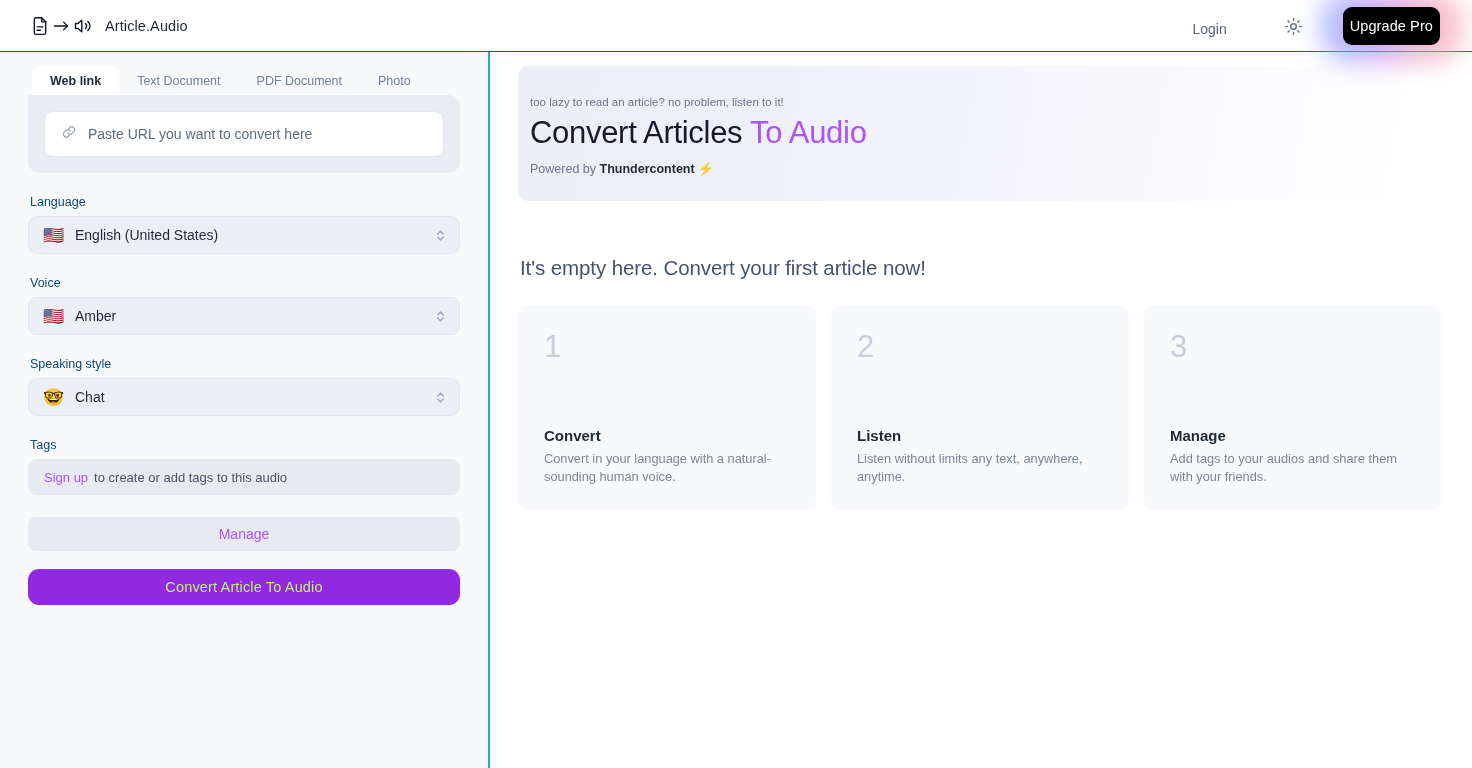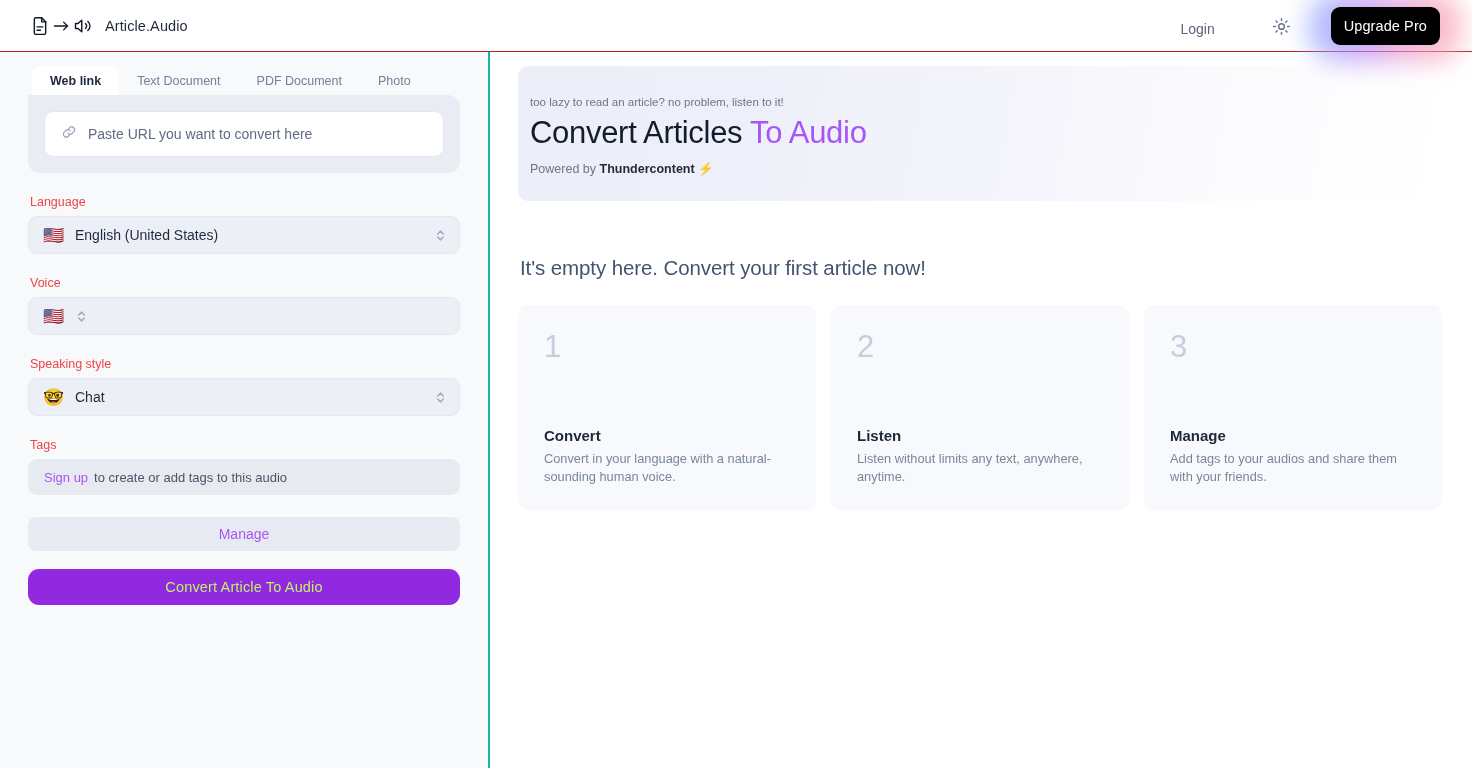--- a/index.html
+++ b/index.html
@@ -78,21 +78,21 @@
     z-index: 0;
     pointer-events: none;
   }
   .upgrade-btn {
     position: relative;
     z-index: 1;
     background: #000000;
     color: #ffffff;
     border: none;
     border-radius: 9px;
-    padding: 0 13px;
+    padding: 0 7px;
     height: 38px;
     font-size: 14.5px;
     font-family: inherit;
     cursor: pointer;
     letter-spacing: .1px;
   }
 
   
   .layout {
     display: flex;
@@ -149,21 +149,21 @@
     padding: 0 16px;
     cursor: text;
   }
   .url-placeholder {
     font-size: 14px;
     color: #5f6b82;
   }
 
   .field-label {
     font-size: 12.5px;
-    color: #ef4444;
+    color: #0c4a6e;
     margin: 22px 0 7px 2px;
   }
   .select-box {
     background: #eceff5;
     border: 1px solid #e3e7ef;
     border-radius: 9px;
     height: 38px;
     display: flex;
     align-items: center;
     padding: 0 12px 0 14px;
@@ -383,20 +383,21 @@
         <svg width="13" height="17" viewBox="0 0 14 18" fill="none" stroke="#9fadc4" stroke-width="1.6" stroke-linecap="round" stroke-linejoin="round">
           <path d="M4 7.3 7 4.3l3 3"></path>
             <path d="M4 10.7 7 13.7l3-3"></path>
         </svg>
       </span>
     </div>
 
     <div class="field-label">Voice</div>
     <div class="select-box">
       <span class="select-emoji">🇺🇸</span>
+      <span class="select-value">Amber</span>
       <span class="select-chevrons">
         <svg width="13" height="17" viewBox="0 0 14 18" fill="none" stroke="#9fadc4" stroke-width="1.6" stroke-linecap="round" stroke-linejoin="round">
           <path d="M4 7.3 7 4.3l3 3"></path>
             <path d="M4 10.7 7 13.7l3-3"></path>
         </svg>
       </span>
     </div>
 
     <div class="field-label">Speaking style</div>
     <div class="select-box">

